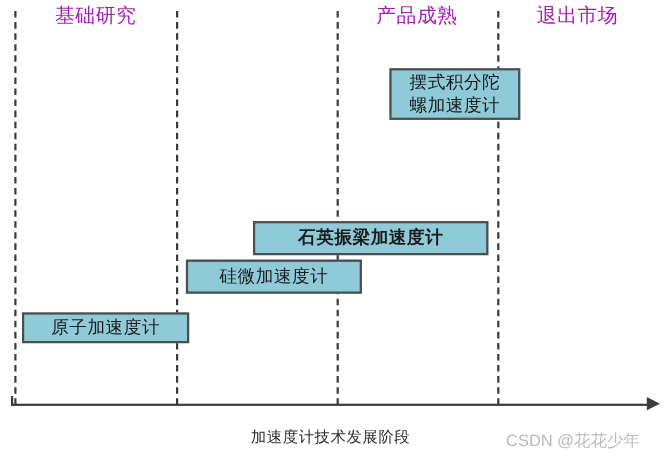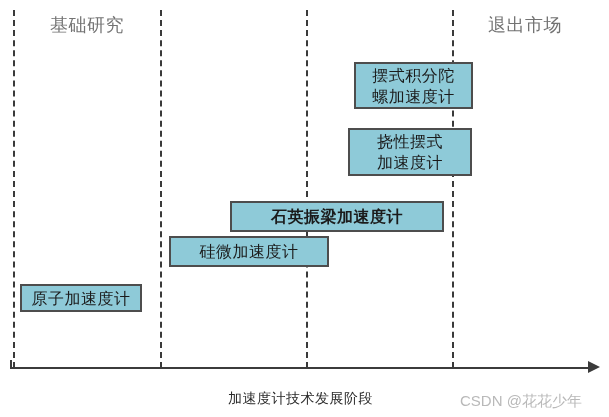--- a/index.html
+++ b/index.html
@@ -13,24 +13,24 @@
   #canvas {
     position: relative;
     width: 609px;
     height: 417px;
     background: #ffffff;
     overflow: hidden;
   }
   
   .stage-label {
     position: absolute;
-    top: 12px;
+    top: 1px;
     font-size: 18px;
     line-height: 26px;
-    color: #737373;
+    color: #a21caf;
     white-space: nowrap;
     text-align: center;
     letter-spacing: 0.5px;
   }
   
   .divider {
     position: absolute;
     top: 10px;
     width: 0;
     border-left: 2px dashed #3a3a3a;
@@ -105,33 +105,32 @@
 <body>
 
 <div id="canvas">
 
   <div class="divider" style="left:13px; height:358px;"></div>
   <div class="divider" style="left:160px; height:358px;"></div>
   <div class="divider" style="left:306px; height:358px;"></div>
   <div class="divider" style="left:452px; height:358px;"></div>
 
   <div class="stage-label" style="left:27px; width:120px;">基础研究</div>
+  <div class="stage-label" style="left:319px; width:120px;">产品成熟</div>
   <div class="stage-label" style="left:465px; width:120px;">退出市场</div>
 
   <div class="tech-box" style="left:354px; top:62px; width:119px; height:47px;">摆式积分陀
 螺加速度计</div>
 
-  <div class="tech-box" style="left:348px; top:128px; width:124px; height:48px;">挠性摆式
-加速度计</div>
 
   <div class="tech-box" style="left:230px; top:201px; width:214px; height:31px;font-weight:bold;">石英振梁加速度计</div>
 
   <div class="tech-box" style="left:169px; top:236px; width:160px; height:31px;">硅微加速度计</div>
 
-  <div class="tech-box" style="left:20px; top:284px; width:122px; height:28px;">原子加速度计</div>
+  <div class="tech-box" style="left:20px; top:284px; width:152px; height:28px;">原子加速度计</div>
 
 
   <div class="axis-start-tick"></div>
   <div class="axis-line"></div>
   <div class="axis-arrow"></div>
 
   <div class="axis-caption">加速度计技术发展阶段</div>
 
   <div class="watermark">CSDN @花花少年</div>
 

